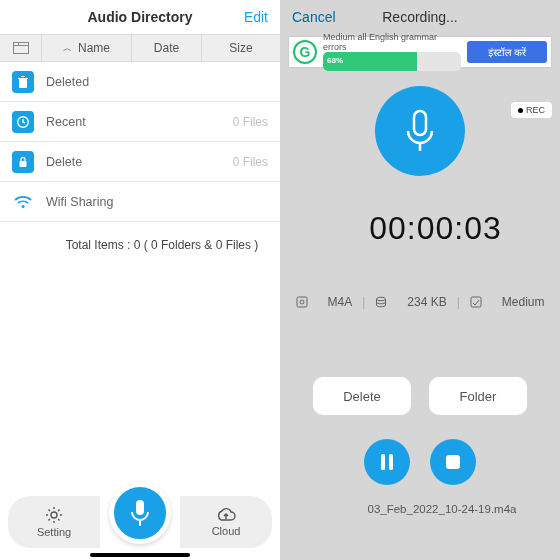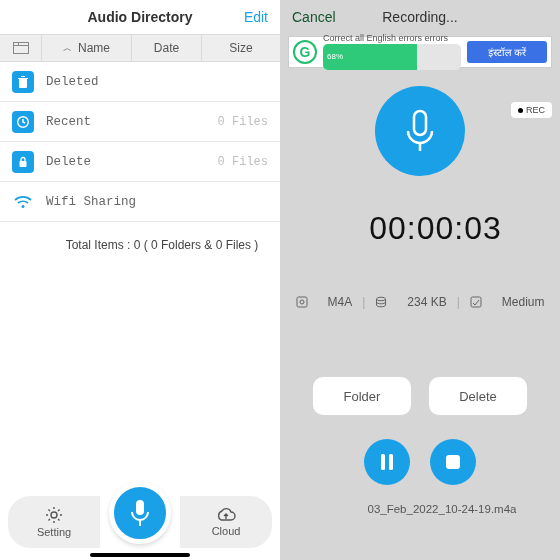--- a/index.html
+++ b/index.html
@@ -32,21 +32,21 @@
   .hcell:last-child { border-right: none; }
   .hc-type { width: 42px; }
   .hc-name { width: 90px; gap: 6px; }
   .hc-date { width: 70px; }
   .hc-size { flex: 1; }
   .chev { font-size: 9px; }
 
   .rows { }
   .lrow {
     height: 40px; border-bottom: 1px solid #e9e9e9; display: flex;
-    align-items: center; padding: 0 12px; font-size: 12.5px; color: #666; font-family: Liberation Mono, monospace;
+    align-items: center; padding: 0 12px; font-size: 12.5px; color: #666;
   }
   .lrow .ic {
     width: 22px; height: 22px; border-radius: 4px; background: #1aa0e6;
     display: flex; align-items: center; justify-content: center; margin-right: 12px;
     flex-shrink: 0;
   }
   .lrow .ic svg { fill: #fff; }
   .lrow .rname { flex: 1; }
   .lrow .rcount { color: #bfbfbf; font-size: 12px; }
 
@@ -79,35 +79,35 @@
     position: absolute; bottom: 3px; left: 50%; transform: translateX(-50%);
     width: 100px; height: 4px; background: #000; border-radius: 3px;
   }
 
   
   .r-navbar {
     height: 34px; display: flex; align-items: center; justify-content: center;
     position: relative; font-size: 14px; color: #333;
   }
   .r-navbar .cancel {
-    position: absolute; left: 12px; color: #14532d; font-size: 14px;
+    position: absolute; left: 12px; color: #0369a1; font-size: 14px;
   }
   .adbar {
     margin: 2px 8px 0 8px; height: 32px; background: #fff; border: 1px solid #ccc;
     display: flex; align-items: center; padding: 2px 4px; gap: 6px; font-size: 9px;
   }
   .adlogo {
     width: 24px; height: 24px; border-radius: 50%; border: 2px solid #1fbf6f;
     color: #1fbf6f; display: flex; align-items: center; justify-content: center;
     font-weight: bold; font-size: 14px;
   }
   .adtext { flex: 1; color: #555; line-height: 1.1; }
   .prog {
-    height: 26px; background: #e5e5e5; border-radius: 5px; overflow: hidden;
-    display: flex; align-items: center;
+    height: 19px; background: #e5e5e5; border-radius: 5px; overflow: hidden;
+    display: flex; align-items: center; font-weight: bold;
   }
   .prog .fill {
     height: 100%; background: #2fc97a; color: #fff; font-size: 8px;
     display: flex; align-items: center; padding-left: 4px; width: 68%;
   }
   .adbtn {
     background: #3a72e6; color: #fff; border-radius: 3px; padding: 4px 21px;
     font-size: 10px; white-space: nowrap;
   }
 
@@ -267,21 +267,21 @@
 <div class="pane pane-right">
 
   <div class="r-navbar">
     <span class="cancel">Cancel</span>
     <span class="title">Recording...</span>
   </div>
 
   <div class="adbar">
     <div class="adlogo">G</div>
     <div class="adtext">
-      <div>Correct all English errors errors</div>
+      <div>Medium all English grammar errors</div>
       <div class="prog">
         <div class="fill">68%</div>
       </div>
     </div>
     <div class="adbtn">इंस्टॉल करें</div>
   </div>
 
   <div class="bigmic-wrap">
     <div class="bigmic">
       <svg width="36" height="48" viewBox="0 0 36 48">
@@ -320,22 +320,22 @@
     <span class="fi">
       <svg width="12" height="12" viewBox="0 0 12 12">
           <rect x="1" y="1" width="10" height="10" rx="1.5" fill="none" stroke="#666"></rect>
           <path d="M3 7l2 2 4-5" fill="none" stroke="#666"></path>
         </svg>
       <span>Medium</span>
     </span>
   </div>
 
   <div class="btnrow">
+    <div class="pillbtn">Delete</div>
     <div class="pillbtn">Folder</div>
-    <div class="pillbtn">Delete</div>
   </div>
 
   <div class="ctrlrow">
     <div class="ctrlbtn">
       <svg width="16" height="18" viewBox="0 0 16 18">
           <rect x="2" y="1" width="4" height="16" rx="1.5" fill="#fff"></rect>
           <rect x="10" y="1" width="4" height="16" rx="1.5" fill="#fff"></rect>
         </svg>
     </div>
     <div class="ctrlbtn">

